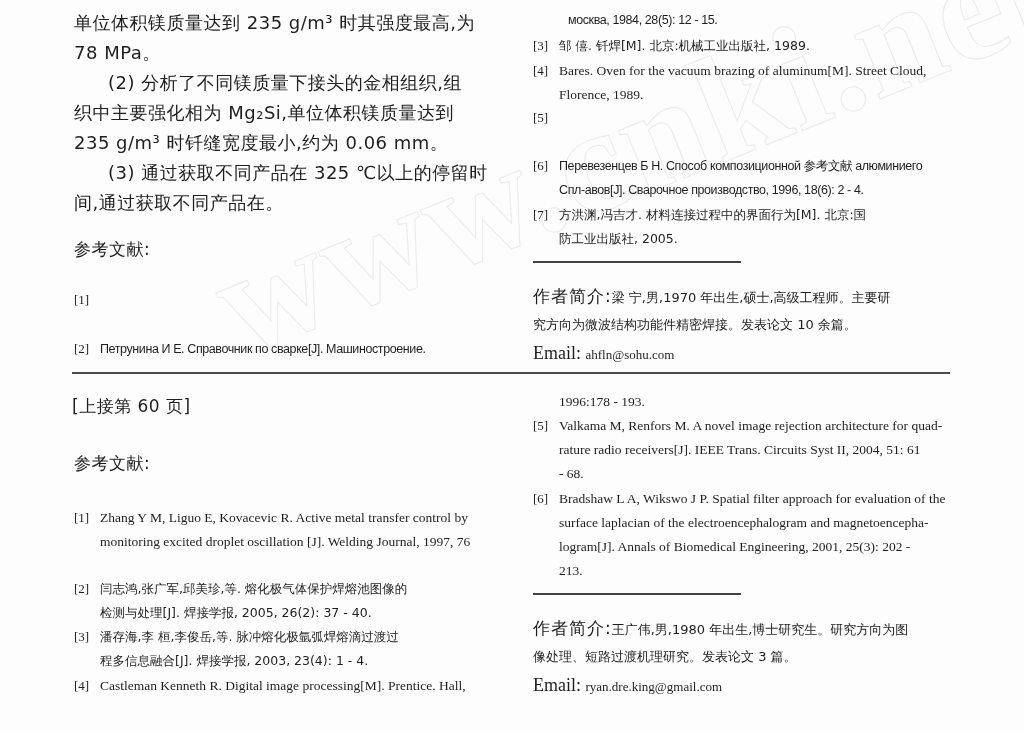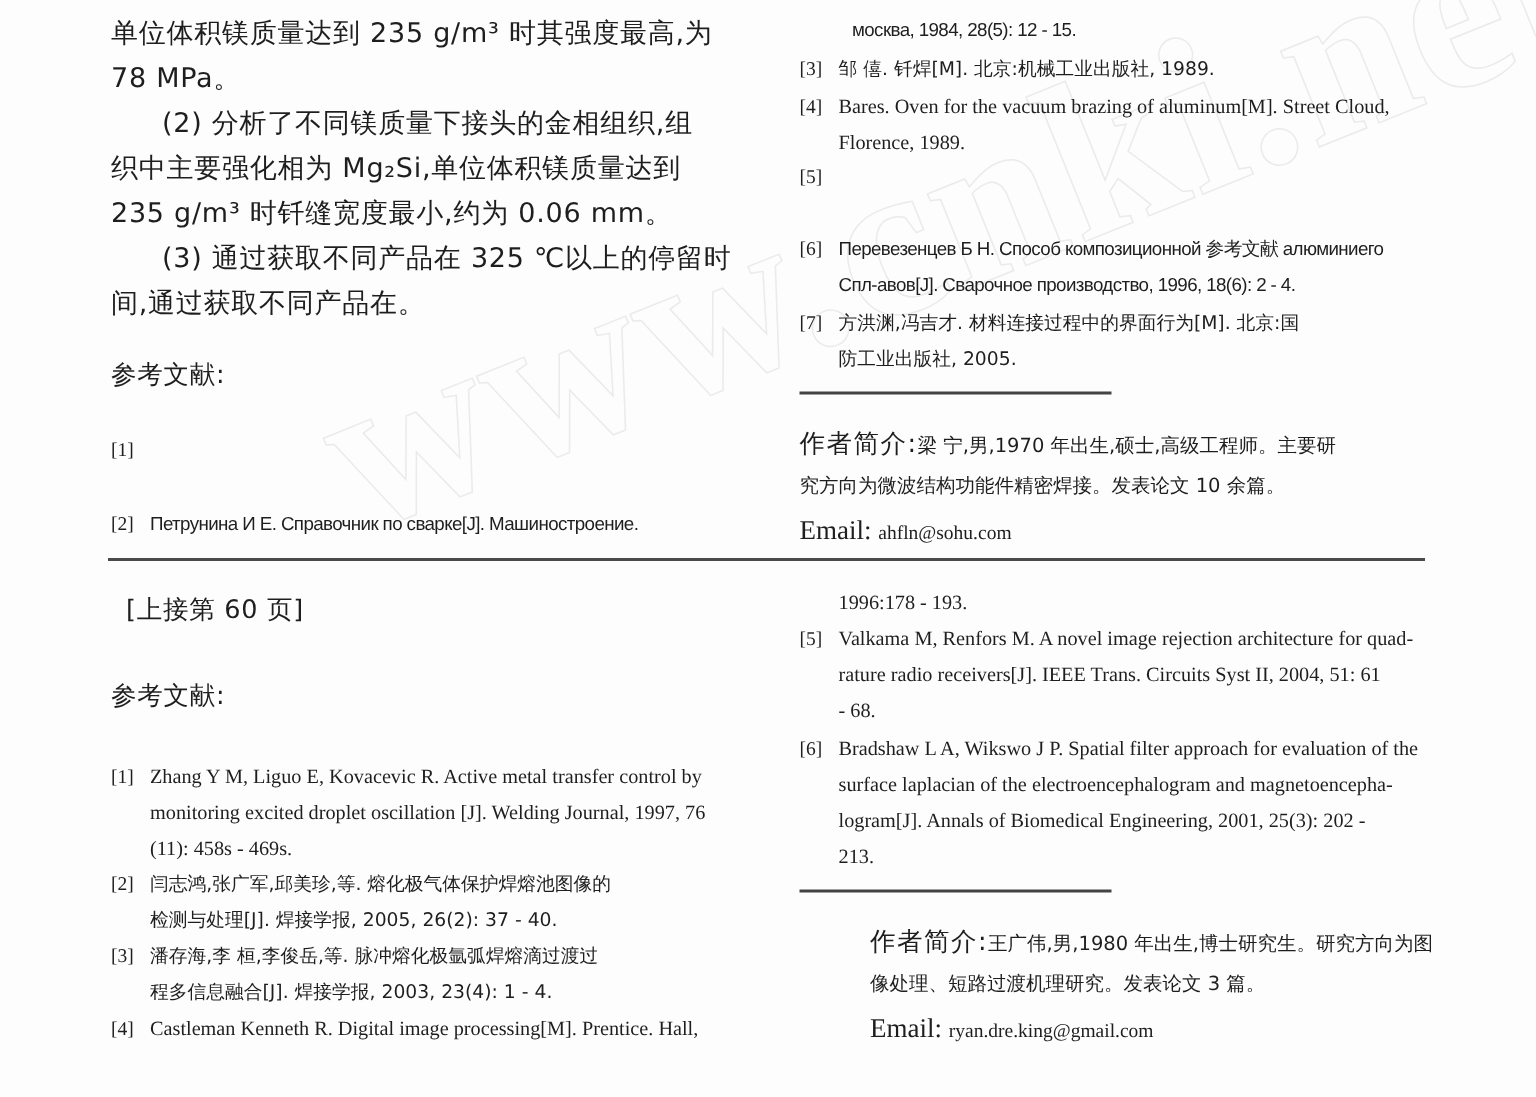--- a/index.html
+++ b/index.html
@@ -107,29 +107,28 @@
   <div class="abs author" style="left:533px; top:283px; width:425px;">
     <span class="line"><span class="lbl">作者简介:</span><span>梁  宁,男,1970 年出生,硕士,高级工程师。主要研</span></span>
     <span class="line">究方向为微波结构功能件精密焊接。发表论文 10 余篇。</span>
     <span class="line email" style="margin-top:2px;"><span>Email:</span> <span class="addr">ahfln@sohu.com</span></span>
   </div>
 </div>
 
 <div class="rule-full" style="top:372px;"></div>
 
 <div>
-  <div class="abs cont-heading" style="left:84px; top:395px;">[上接第 60 页]</div>
+  <div class="abs cont-heading" style="left:72px; top:395px;">[上接第 60 页]</div>
   <div class="abs heading" style="left:74px; top:452px;">参考文献:</div>
 
   <div class="ref" style="left:74px; top:506px; width:430px; height:72px;">
     <span class="idx">[1]</span>
     <div class="txt serif">
       <span class="line">Zhang Y M, Liguo E, Kovacevic R. Active metal transfer control by</span>
       <span class="line">monitoring excited droplet oscillation [J]. Welding Journal, 1997, 76</span>
-      <span class="line">(11): 458s - 469s.</span>
     </div>
   </div>
   <div class="ref" style="left:74px; top:577px; width:430px; height:48px;">
     <span class="idx">[2]</span>
     <div class="txt">
       <span class="line">闫志鸿,张广军,邱美珍,等. 熔化极气体保护焊熔池图像的</span>
       <span class="line">检测与处理[J]. 焊接学报, 2005, 26(2): 37 - 40.</span>
     </div>
   </div>
   <div class="ref" style="left:74px; top:625px; width:430px; height:48px;">
@@ -164,18 +163,18 @@
     <div class="txt serif">
       <span class="line">Bradshaw L A, Wikswo J P. Spatial filter approach for evaluation of the</span>
       <span class="line">surface laplacian of the electroencephalogram and magnetoencepha-</span>
       <span class="line">logram[J]. Annals of Biomedical Engineering, 2001, 25(3): 202 -</span>
       <span class="line">213.</span>
     </div>
   </div>
 
   <div class="rule-short" style="left:533px; top:593px; width:208px;"></div>
 
-  <div class="abs author" style="left:533px; top:615px; width:425px;margin-left:47px;">
+  <div class="abs author" style="left:533px; top:615px; width:425px;">
     <span class="line"><span class="lbl">作者简介:</span><span>王广伟,男,1980 年出生,博士研究生。研究方向为图</span></span>
     <span class="line">像处理、短路过渡机理研究。发表论文 3 篇。</span>
     <span class="line email" style="margin-top:2px;"><span>Email:</span> <span class="addr">ryan.dre.king@gmail.com</span></span>
   </div>
 </div>
 
 </body></html>

